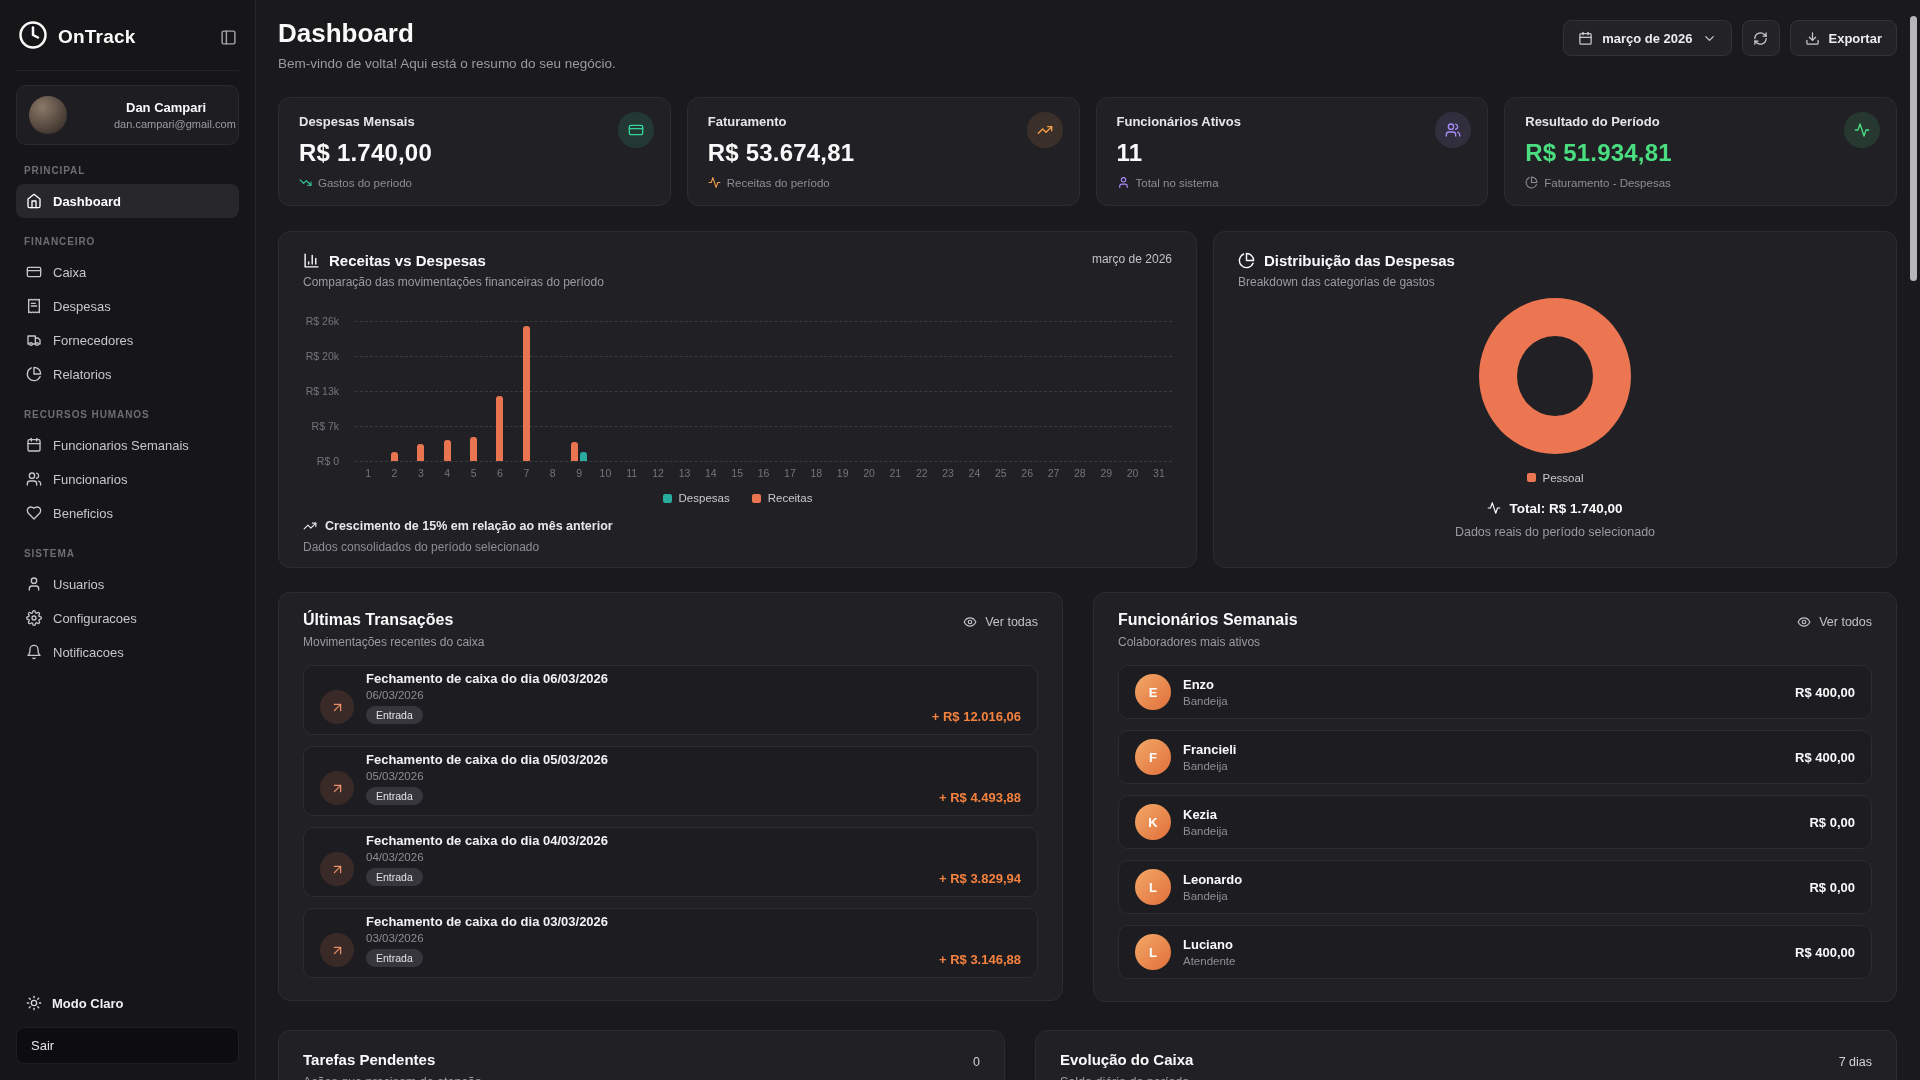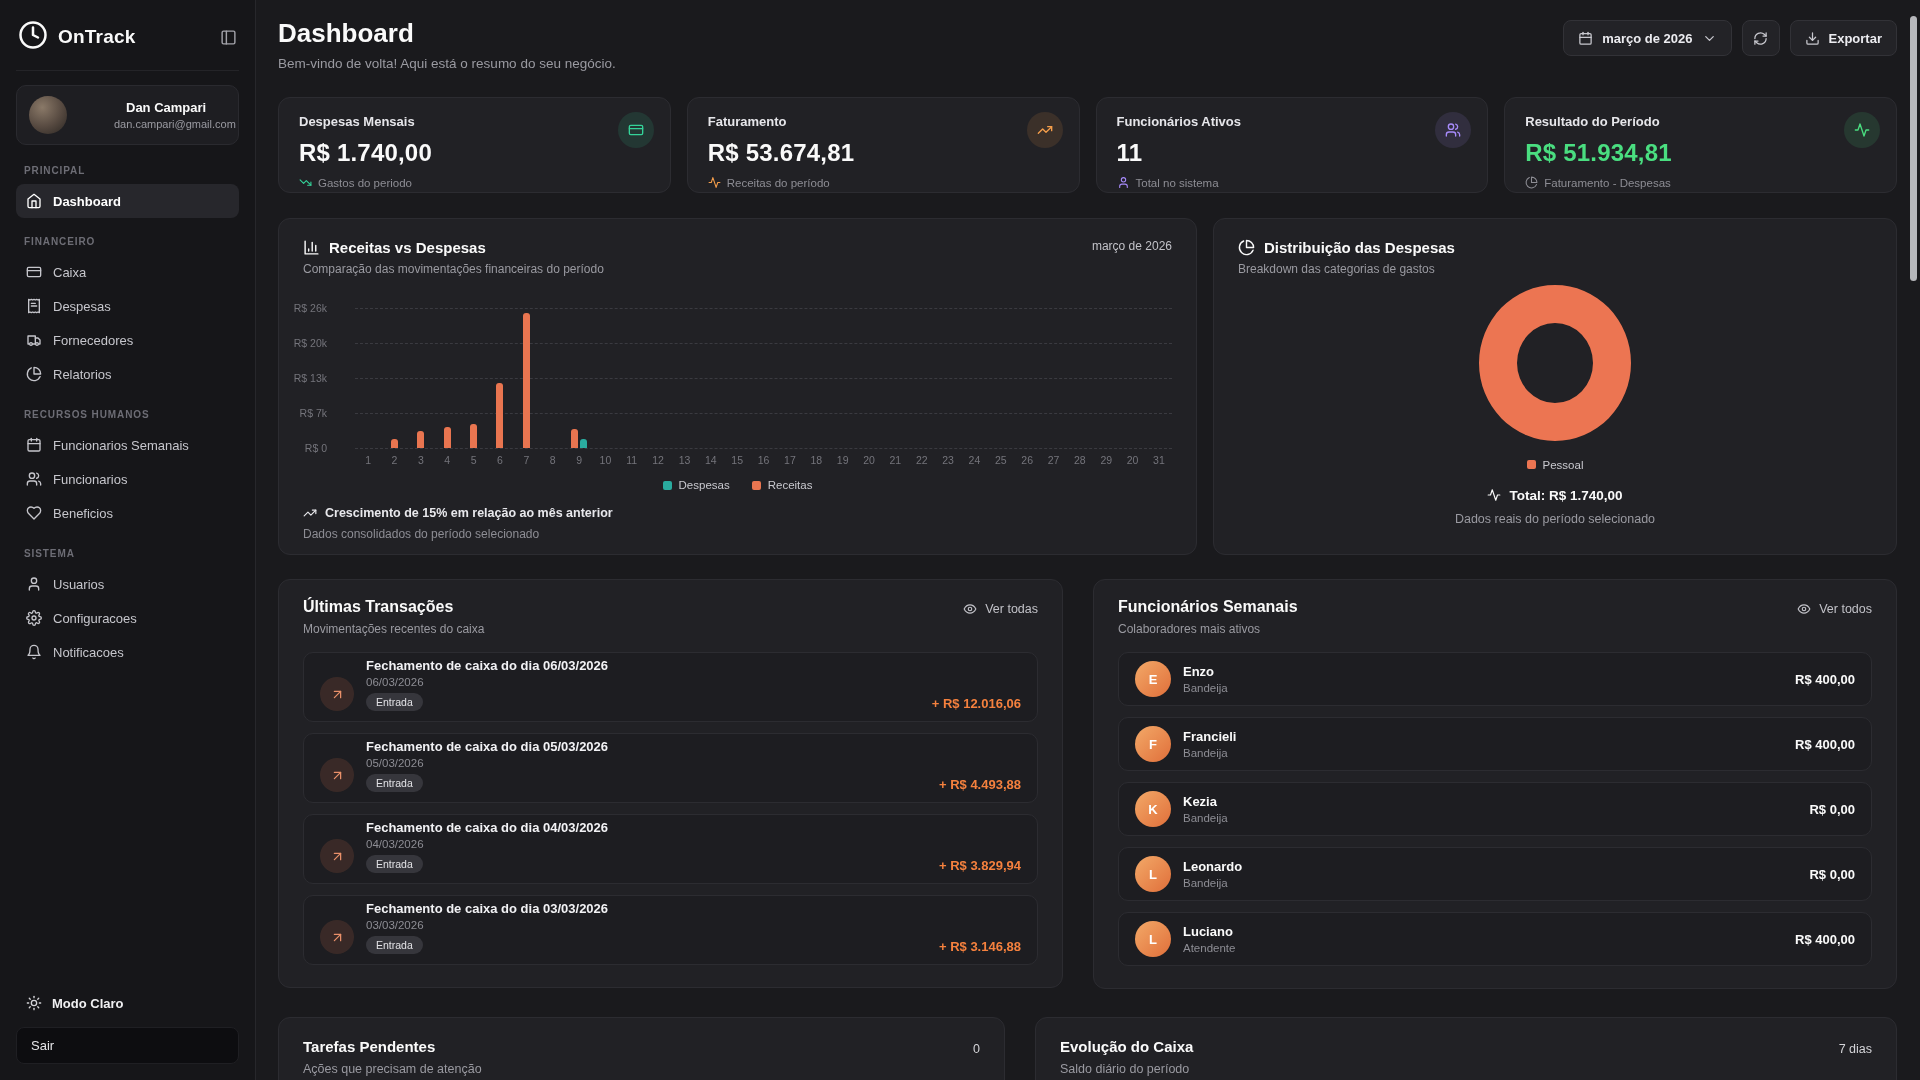--- a/index.html
+++ b/index.html
@@ -35,40 +35,40 @@
   .page-sub{margin-top:7px;font-size:13.5px;color:#9a9aa1;}
   .controls{display:flex;gap:10px;margin-top:2px;}
   .ctrl-btn{height:36px;display:flex;align-items:center;gap:9px;background:#232327;border:1px solid #323237;border-radius:8px;padding:0 14px;font-size:13px;font-weight:bold;color:#ececf0;cursor:pointer;font-family:inherit;}
   .ctrl-btn svg{width:15px;height:15px;color:#c9c9cf;}
   .icon-only{width:38px;padding:0;justify-content:center;}
 
   .card{background:#212125;border:1px solid #2c2c31;border-radius:12px;box-sizing:border-box;}
 
   
   .stats{display:grid;grid-template-columns:repeat(4,1fr);gap:16px;margin-top:26px;}
-  .stat-card{position:relative;padding:16px 20px;height:96px;}
+  .stat-card{position:relative;padding:16px 20px;height:109px;}
   .stat-title{font-size:13px;color:#e6e6ea;font-weight:bold;}
   .stat-value{font-size:24px;font-weight:bold;margin-top:10px;letter-spacing:.2px;}
   .stat-sub{display:flex;gap:6px;align-items:center;font-size:11.5px;color:#8d8d94;margin-top:9px;}
   .stat-sub svg{width:13px;height:13px;}
   .stat-badge{position:absolute;top:14px;right:16px;width:36px;height:36px;border-radius:50%;display:flex;align-items:center;justify-content:center;}
   .stat-badge svg{width:16px;height:16px;}
 
   
   .charts-row{display:flex;gap:16px;margin-top:25px;}
   .chart-card{width:919px;min-width:919px;height:337px;padding:20px 24px;}
   .donut-card{flex:1;height:337px;padding:20px 24px;display:flex;flex-direction:column;}
   .card-head{display:flex;justify-content:space-between;align-items:flex-start;}
   .card-title{display:flex;align-items:center;gap:9px;font-size:15px;font-weight:bold;}
   .card-title svg{width:17px;height:17px;}
   .card-sub{font-size:12px;color:#9a9aa1;margin-top:6px;}
   .period-label{font-size:12px;color:#c2c2c8;}
   .chart-wrap{display:flex;margin-top:32px;}
   .y-labels{width:52px;min-width:52px;position:relative;height:140px;}
-  .y-labels span{position:absolute;right:28px;transform:translateY(-50%);font-size:10.5px;color:#74747b;white-space:nowrap;}
+  .y-labels span{position:absolute;right:16px;transform:translateY(-50%);font-size:10.5px;color:#74747b;white-space:nowrap;}
   .plot{flex:1;position:relative;height:140px;}
   .gridline{position:absolute;left:0;right:0;border-top:1px dashed #3a3a40;}
   .bars{position:absolute;left:0;right:0;top:0;bottom:0;display:flex;align-items:flex-end;}
   .day-col{flex:1;display:flex;justify-content:center;align-items:flex-end;gap:2px;height:100%;}
   .bar{width:7px;border-radius:3px 3px 0 0;}
   .x-row{display:flex;margin-top:6px;}
   .x-spacer{width:52px;min-width:52px;}
   .x-labels{flex:1;display:flex;}
   .x-labels span{flex:1;text-align:center;font-size:10.5px;color:#74747b;}
   .legend{display:flex;justify-content:center;gap:22px;margin-top:13px;}

